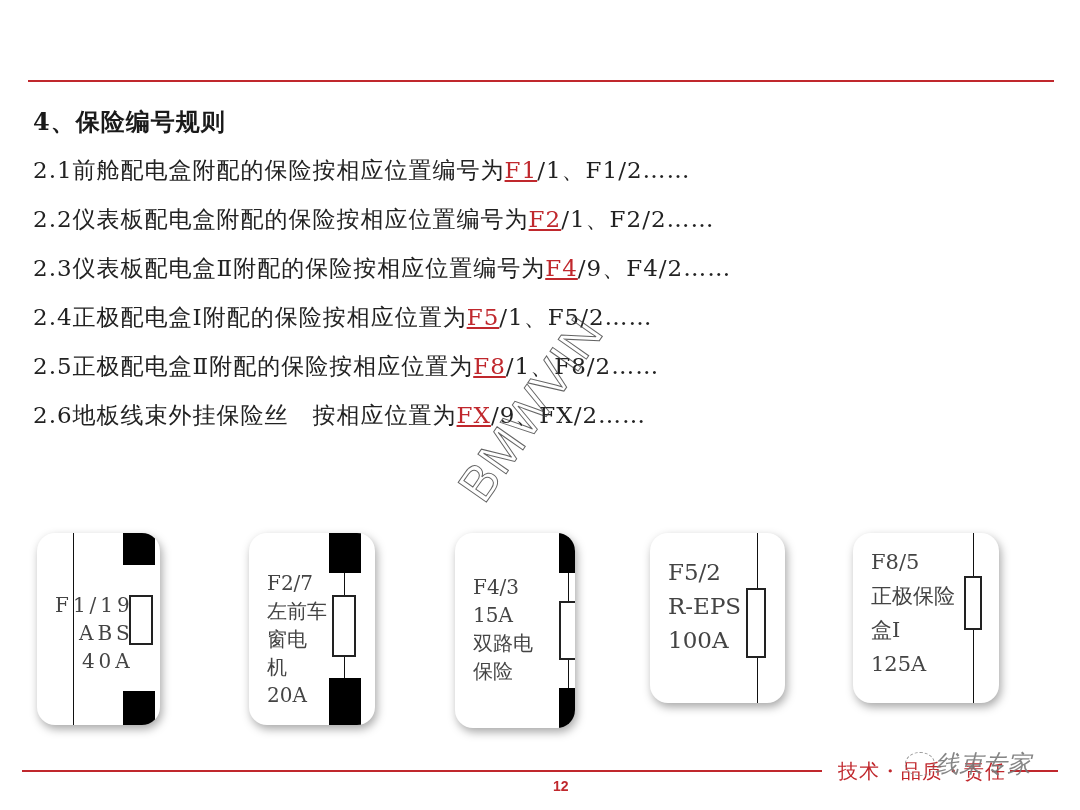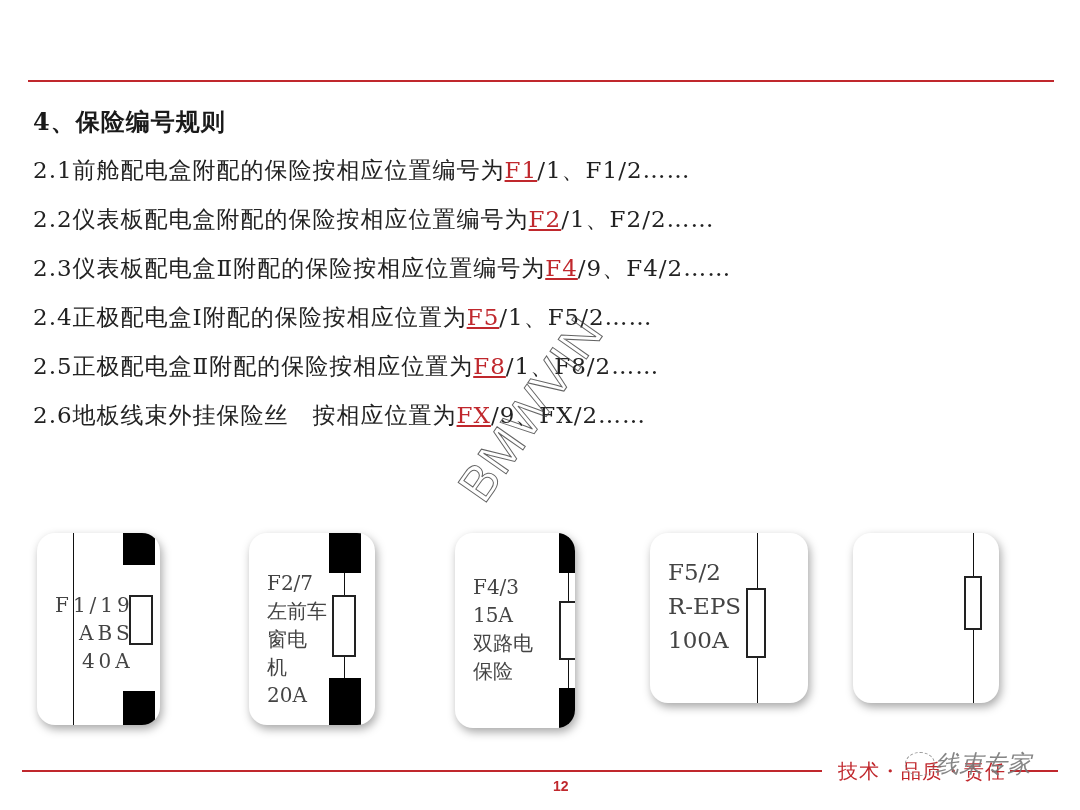--- a/index.html
+++ b/index.html
@@ -69,29 +69,33 @@
   <div class="fuse-text" style="top:40px;">F4/3
 15A
 双路电
 保险</div>
   <div class="wire" style="left:113px;"></div>
   <div class="terminal" style="left:104px; top:0; height:40px;"></div>
   <div class="fuse-body" style="left:104px; top:68px; height:55px; width:14px;"></div>
   <div class="terminal" style="left:104px; top:155px; height:40px;"></div>
 </div>
 
-<div class="fuse-card" style="left:650px; top:533px; width:135px; height:170px;padding-left:23px;">
+<div class="fuse-card" style="left:650px; top:533px; width:135px; height:170px;">
   <div class="fuse-text" style="top:22px; font-size:23px; line-height:34px;">F5/2
 R-EPS
 100A</div>
   <div class="wire" style="left:107px;"></div>
   <div class="fuse-body" style="left:96px; top:55px; height:66px; width:16px;"></div>
 </div>
 
 <div class="fuse-card" style="left:853px; top:533px; width:146px; height:170px;">
+  <div class="fuse-text" style="top:12px; font-size:21px; line-height:34px;">F8/5
+正极保险
+盒I
+125A</div>
   <div class="wire" style="left:120px;"></div>
   <div class="fuse-body" style="left:111px; top:43px; height:50px; width:14px;"></div>
 </div>
 
 <div class="bottom-rule"></div>
 <div class="bottom-rule2"></div>
 <div class="page-number">12</div>
 <div class="slogan">技术・品质・责任</div>
 <div class="brand">
   <span class="brand-icon"></span>

